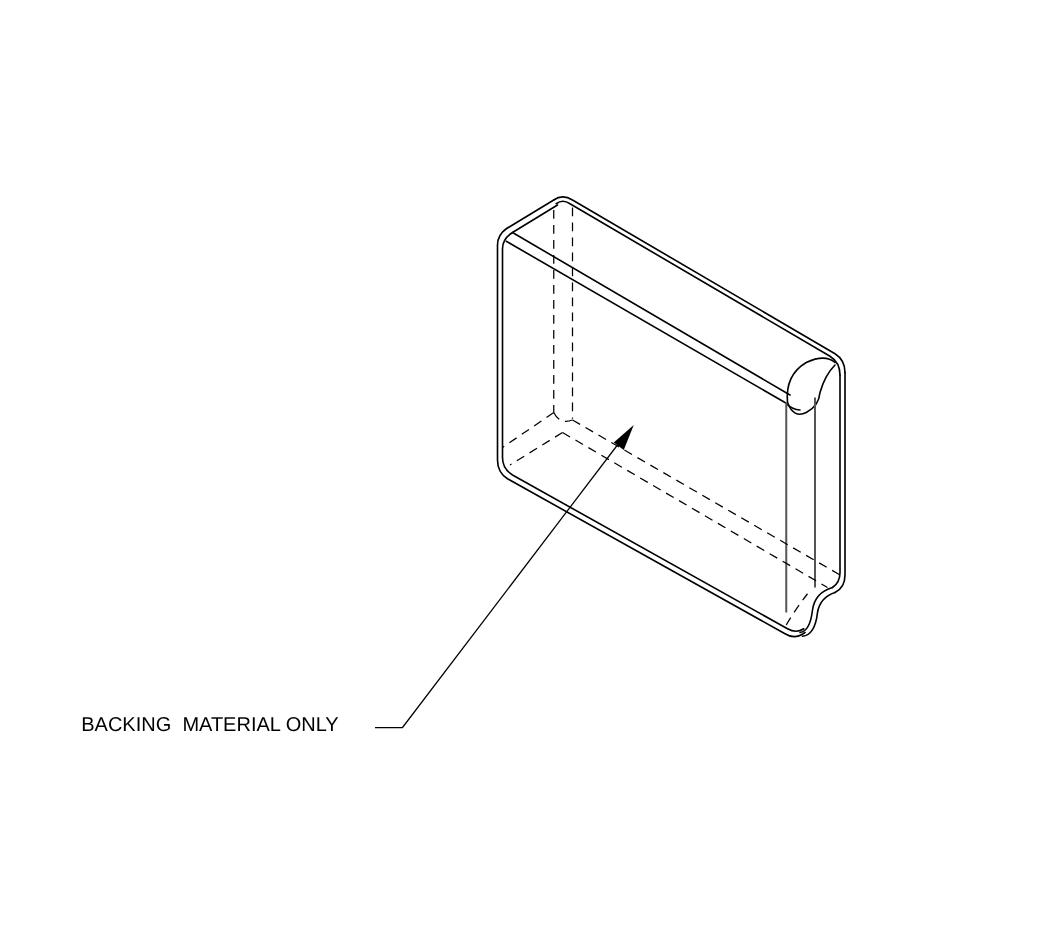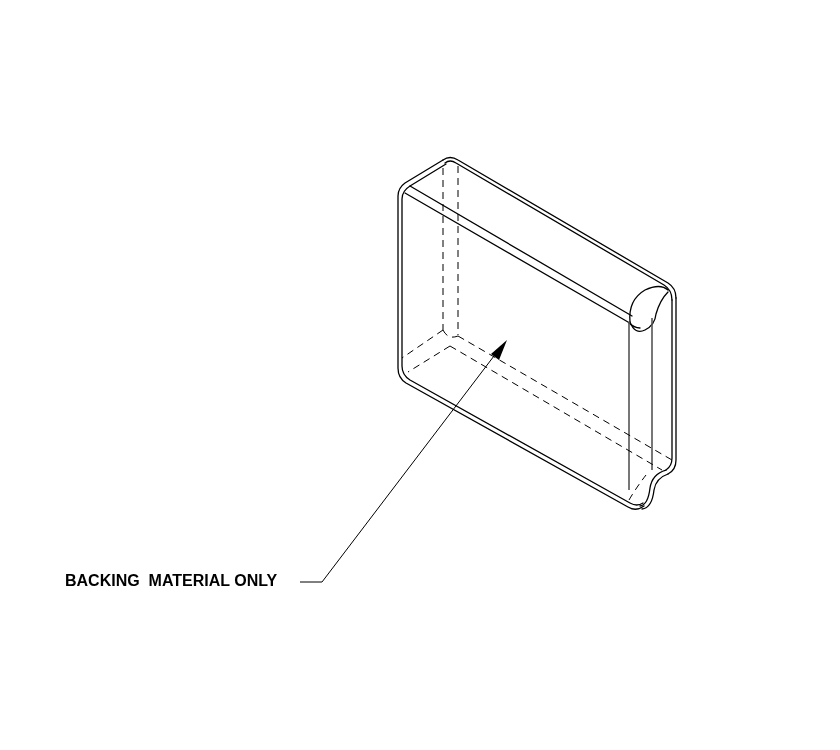--- a/index.html
+++ b/index.html
@@ -5,21 +5,21 @@
     html, body { margin: 0; padding: 0; background: #ffffff; }
     body { width: 840px; height: 750px; position: relative; overflow: hidden; }
     #drawing { position: absolute; left: 0; top: 0; width: 840px; height: 750px; }
     .solid { fill: none; stroke: #000; stroke-width: 1.3; stroke-linejoin: round; stroke-linecap: round; }
     .gray { fill: none; stroke: #555; stroke-width: 1.6; }
     .hidden { fill: none; stroke: #000; stroke-width: 1; stroke-dasharray: 7 5; }
     .leader { fill: none; stroke: #000; stroke-width: 1; }
     .label {
       position: absolute; left: 65px; top: 572px;
       font-family: "Liberation Sans", sans-serif; font-size: 16px; color: #000;
-      white-space: pre; letter-spacing: 0; font-weight: bold;
+      white-space: pre; letter-spacing: 0;
     }
   </style>
 </head>
 <body>
 
 <div>
   <svg id="drawing" viewBox="0 0 840 750">
 
     <g>
 

